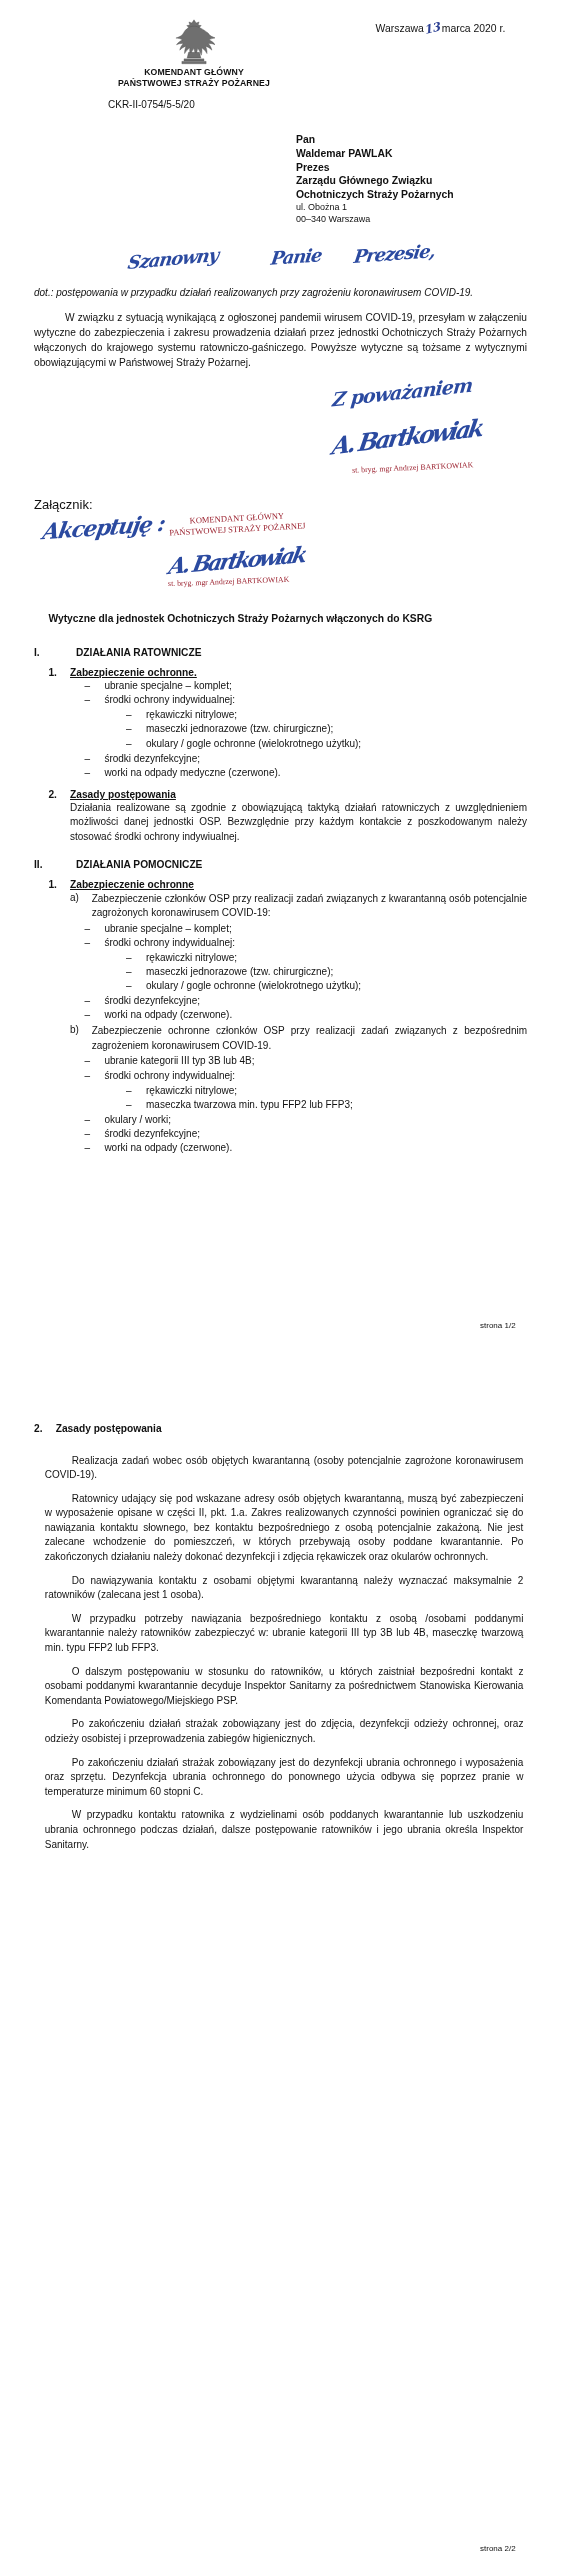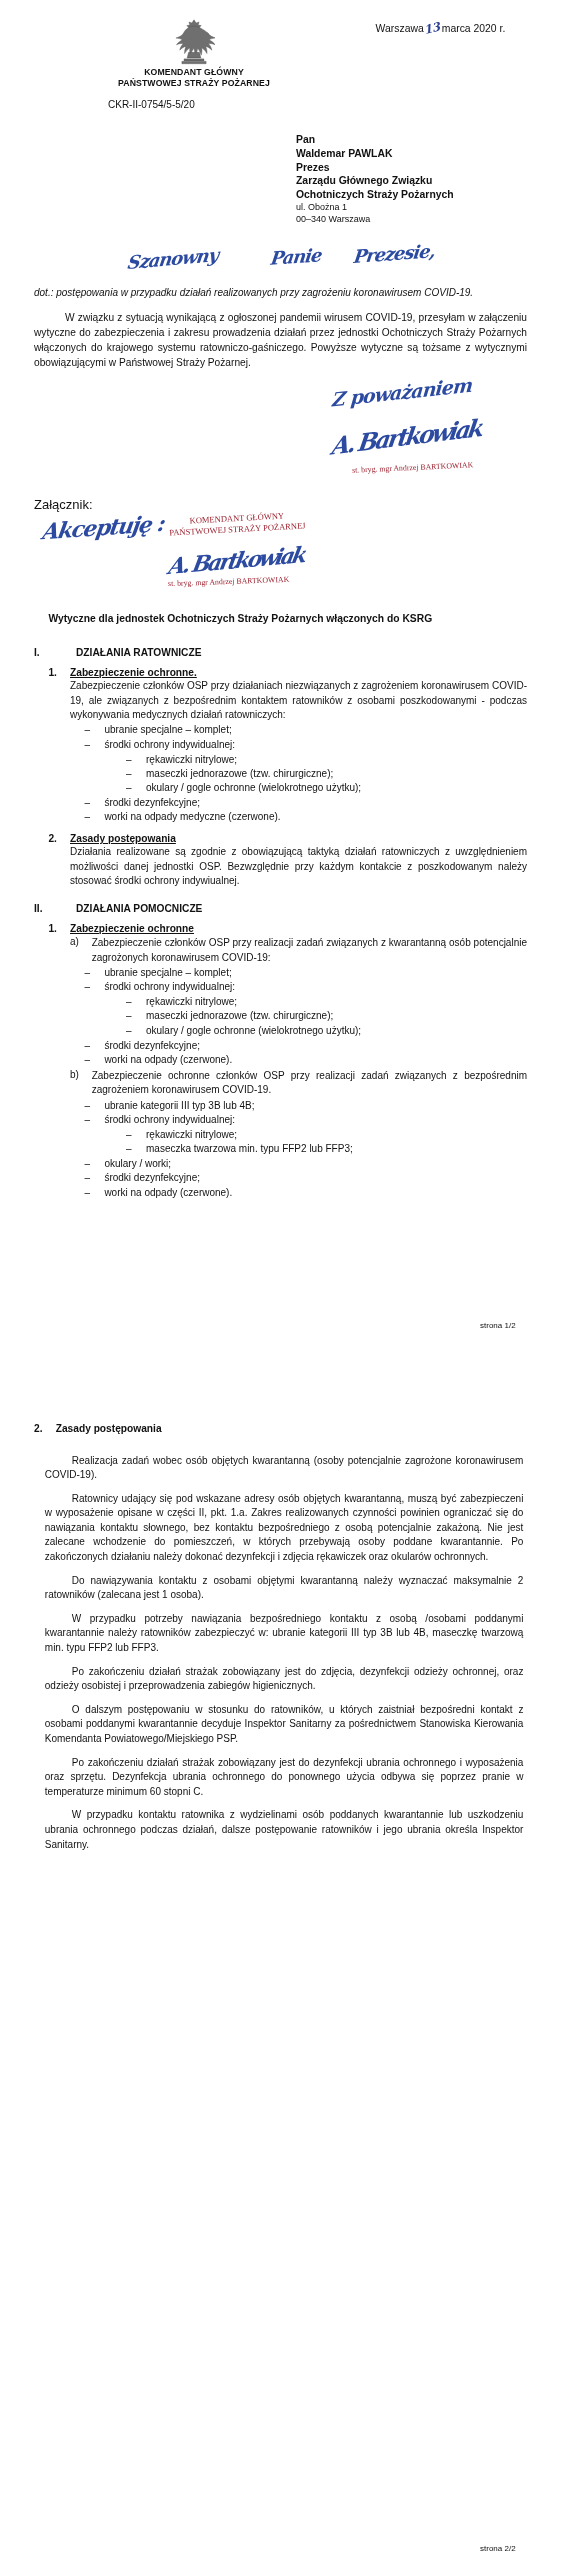--- a/index.html
+++ b/index.html
@@ -329,21 +329,20 @@
   <div class="guidelines-title">Wytyczne dla jednostek Ochotniczych Straży Pożarnych  włączonych do KSRG</div>
 
   <div class="roman-head">
     <span class="num">I.</span>
     <span>DZIAŁANIA RATOWNICZE</span>
   </div>
 
   <div class="num-item">
     <span class="marker">1.</span>
     <div class="item-title">Zabezpieczenie ochronne.</div>
-    <div class="item-text">Zabezpieczenie członków OSP przy działaniach niezwiązanych z zagrożeniem koronawirusem COVID-19, ale związanych z bezpośrednim kontaktem ratowników z osobami poszkodowanymi - podczas wykonywania medycznych działań ratowniczych:</div>
     <ul class="dash">
       <li>ubranie specjalne – komplet;</li>
       <li>środki ochrony indywidualnej:</li>
     </ul>
     <ul class="dash lvl2">
       <li>rękawiczki nitrylowe;</li>
       <li>maseczki jednorazowe (tzw. chirurgiczne);</li>
       <li>okulary / gogle ochronne (wielokrotnego użytku);</li>
     </ul>
     <ul class="dash">
@@ -411,20 +410,20 @@
 
   <div class="p2-head">
     <span class="num">2.</span>
     <span class="title">Zasady postępowania</span>
   </div>
 
   <p class="p2 first">Realizacja zadań wobec osób objętych kwarantanną (osoby potencjalnie zagrożone koronawirusem COVID-19).</p>
   <p class="p2">Ratownicy udający się pod wskazane adresy osób objętych kwarantanną, muszą być zabezpieczeni w wyposażenie opisane w części II, pkt. 1.a. Zakres realizowanych czynności powinien ograniczać się do nawiązania kontaktu słownego, bez kontaktu bezpośredniego z osobą potencjalnie zakażoną. Nie jest zalecane wchodzenie do pomieszczeń, w których przebywają osoby poddane kwarantannie. Po zakończonych działaniu należy dokonać dezynfekcji i zdjęcia rękawiczek oraz okularów ochronnych.</p>
   <p class="p2">Do nawiązywania kontaktu z osobami objętymi kwarantanną należy wyznaczać maksymalnie 2 ratowników (zalecana jest 1 osoba).</p>
   <p class="p2">W przypadku potrzeby nawiązania bezpośredniego kontaktu z osobą /osobami poddanymi kwarantannie należy ratowników zabezpieczyć w: ubranie kategorii III typ 3B lub 4B, maseczkę twarzową min. typu FFP2 lub FFP3.</p>
+  <p class="p2">O dalszym postępowaniu w stosunku do ratowników, u których zaistniał bezpośredni kontakt z osobami poddanymi kwarantannie decyduje Inspektor Sanitarny za pośrednictwem Stanowiska Kierowania Komendanta Powiatowego/Miejskiego PSP.</p>
   <p class="p2">Po zakończeniu działań strażak zobowiązany jest do zdjęcia, dezynfekcji odzieży ochronnej, oraz odzieży osobistej i przeprowadzenia zabiegów higienicznych.</p>
-  <p class="p2">O dalszym postępowaniu w stosunku do ratowników, u których zaistniał bezpośredni kontakt z osobami poddanymi kwarantannie decyduje Inspektor Sanitarny za pośrednictwem Stanowiska Kierowania Komendanta Powiatowego/Miejskiego PSP.</p>
   <p class="p2">Po zakończeniu działań strażak zobowiązany jest do dezynfekcji ubrania ochronnego i wyposażenia oraz sprzętu. Dezynfekcja ubrania ochronnego do ponownego użycia odbywa się poprzez pranie w temperaturze minimum 60 stopni C.</p>
   <p class="p2">W przypadku kontaktu ratownika z wydzielinami osób poddanych kwarantannie lub uszkodzeniu ubrania ochronnego podczas działań, dalsze postępowanie ratowników i jego ubrania określa Inspektor Sanitarny.</p>
 
   <div class="page-num pn-bottom2">strona 2/2</div>
 </div>
 
 
 </body></html>

